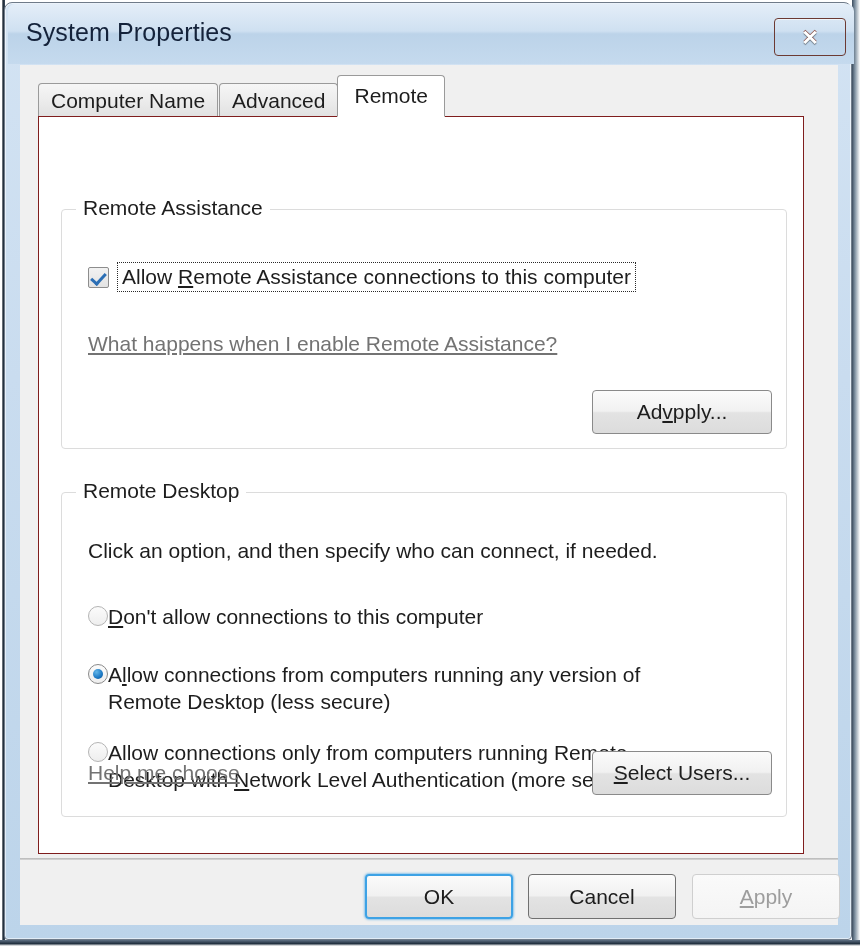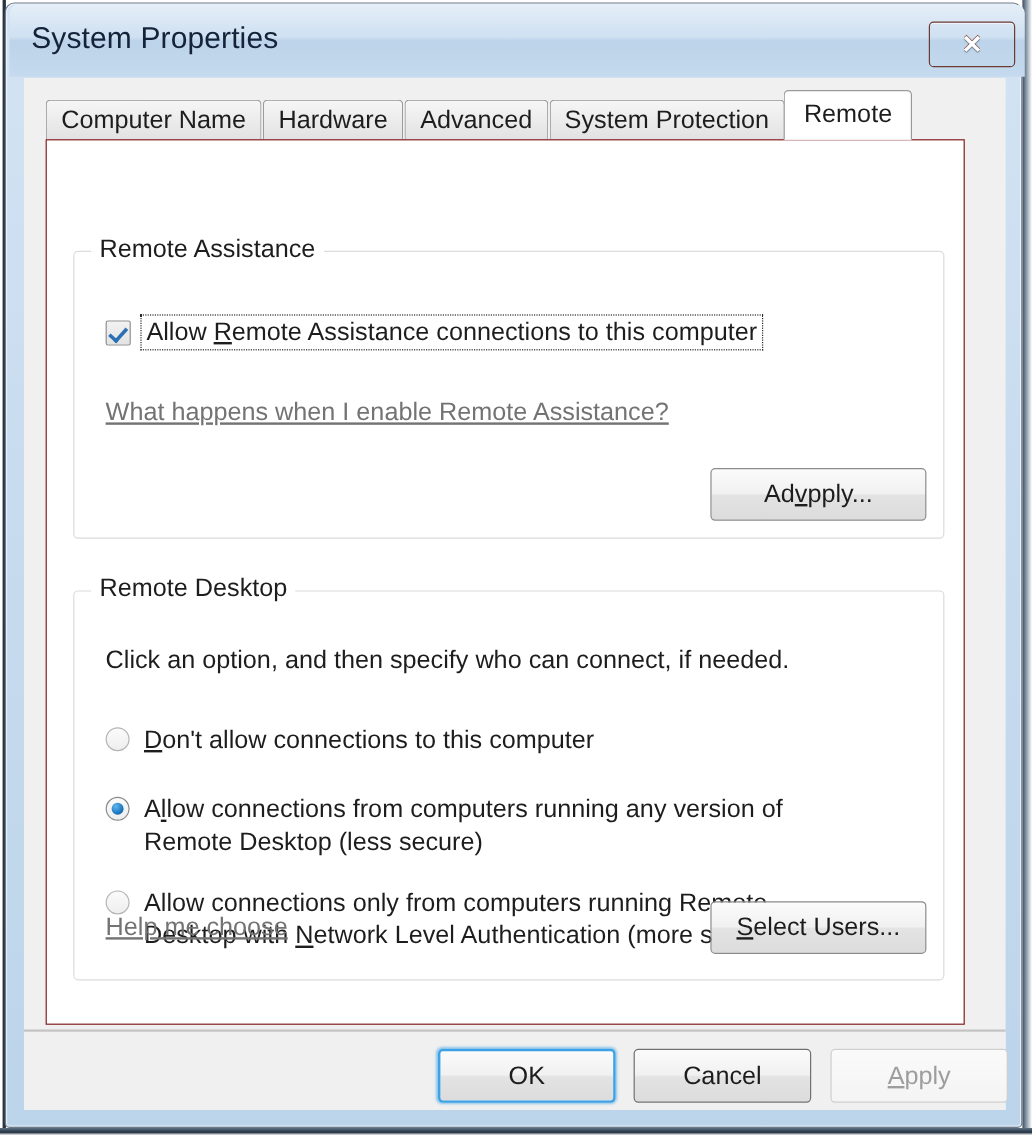--- a/index.html
+++ b/index.html
@@ -310,21 +310,20 @@
     content: "";
     position: absolute;
     left: 4px;
     top: 4px;
     width: 10px;
     height: 10px;
     border-radius: 50%;
     background: radial-gradient(circle at 35% 30%, #63b6e8 0%, #1b78c4 60%, #0c4d86 100%);
   }
   .radio-label {
-    margin-left: 12px;
     font-size: 21px;
     color: #1d1d1d;
     line-height: 27px;
   }
 
   
   #button-bar-separator {
     position: absolute;
     left: 0px;
     top: 793px;
@@ -384,23 +383,21 @@
     <div id="title-text">System Properties</div>
     <div id="close-button">
       <span class="glyph">✕</span>
     </div>
   </div>
 
   <div id="dialog-body">
 
     <div id="tabstrip">
       <div class="tab">Computer Name</div>
-      <div class="tab">Hardware</div>
       <div class="tab">Advanced</div>
-      <div class="tab">System Protection</div>
       <div class="tab active">Remote</div>
     </div>
 
     <div id="tabpage">
 
       <div class="groupbox" id="group-remote-assistance">
         <div class="groupbox-label">Remote Assistance</div>
 
         <div id="ra-check-row">
           <span class="checkbox checked"></span>

